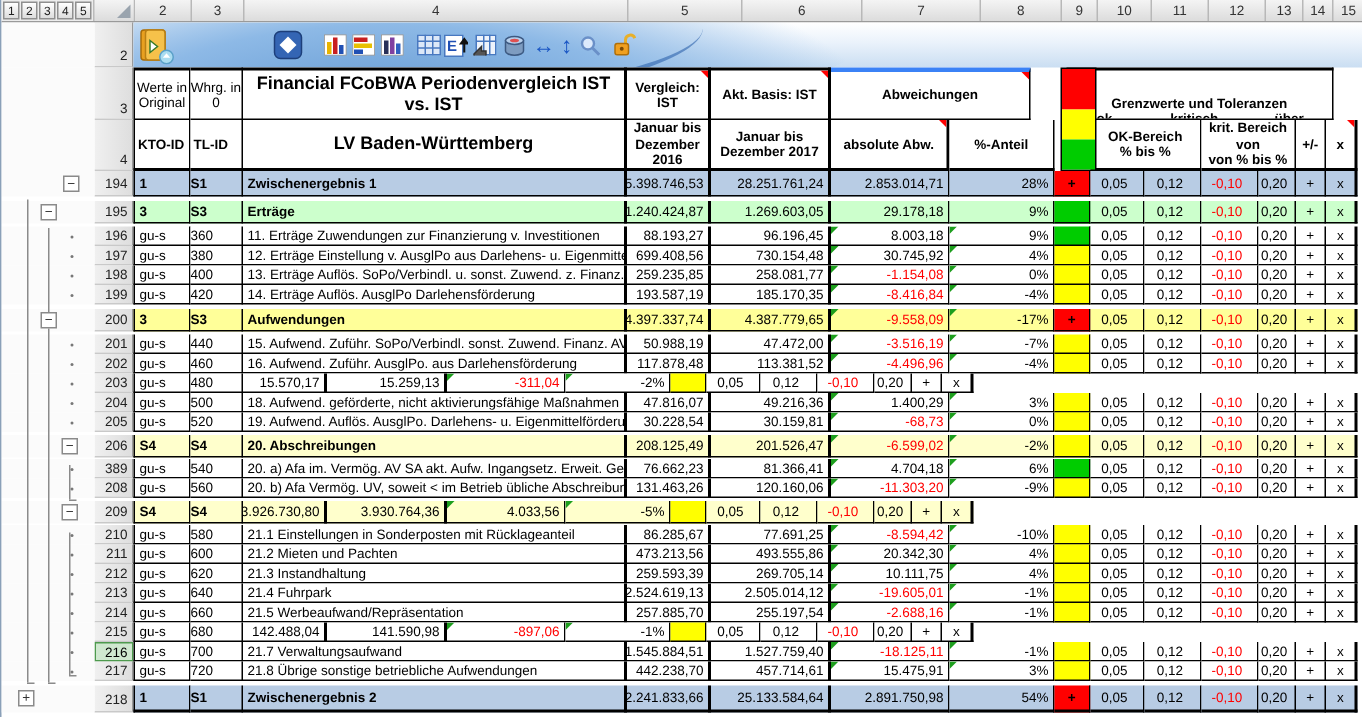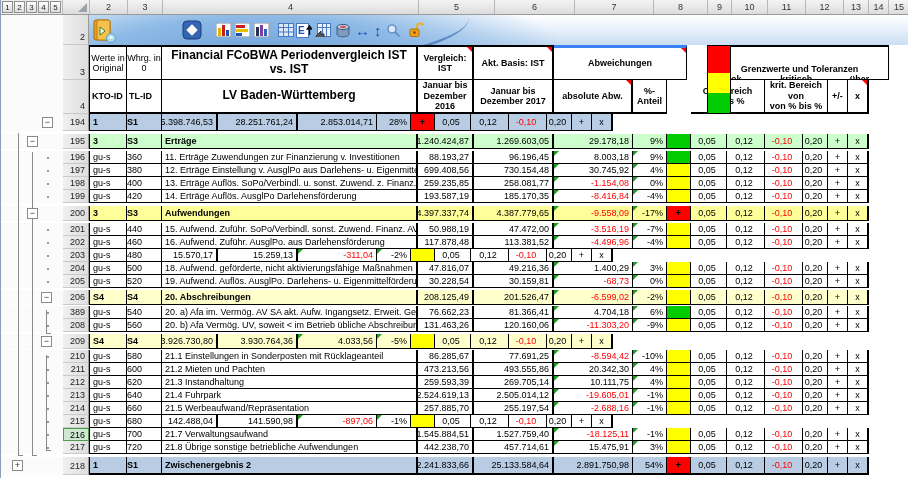--- a/index.html
+++ b/index.html
@@ -38,21 +38,21 @@
        align-items:center;justify-content:center;}
   .neg{color:#ff0000;}
   .bold{font-weight:bold;}
   .tri::before{content:"";position:absolute;left:0;top:0;width:0;height:0;
       border-top:5px solid #1d9e1d;border-right:5px solid transparent;}
   .cm::after{content:"";position:absolute;right:0;top:0;width:0;height:0;
       border-top:5px solid #ff0000;border-left:5px solid transparent;}
   .gap{height:2px;background:#fff;}
   
   .w-kto{width:38px}.w-tl{width:35px}.w-desc{width:256px}.w-v1{width:56px}.w-v2{width:80px}
-  .w-abw{width:79px}.w-pct{width:34px}.w-light{width:24px}.w-ok1{width:36px}.w-ok2{width:38px}
+  .w-abw{width:79px}.w-pct{width:70px}.w-light{width:24px}.w-ok1{width:36px}.w-ok2{width:38px}
   .w-kr1{width:38px}.w-kr2{width:25px}.w-pm{width:20px}.w-x{width:21px}
   
   .bg-blue .c{background:#b8cce4}.bg-green .c{background:#ccffcc}
   .bg-yellow .c{background:#ffff99}.bg-cream .c{background:#ffffcc}
   .l-green{background:#00cc00!important}.l-yellow{background:#ffff00!important}.l-red{background:#ff0000!important}
   
   .band{flex:1;position:relative;background:linear-gradient(180deg,#ffffff 0%,#eaf2fb 45%,#cadef2 100%);overflow:hidden;}
   .sw1{position:absolute;left:-150px;top:-46px;width:640px;height:110px;border-radius:50%;
        background:radial-gradient(ellipse at 50% 100%,#5d94cf 0%,#8db9e6 40%,rgba(170,205,240,0) 72%);}
   .sw2{position:absolute;left:-90px;top:-30px;width:470px;height:86px;border-radius:50%;
@@ -257,20 +257,21 @@
     </div>
 
     <div id="rowsHost">
         <div class="row bg-blue" style="height: 17px;">
           <div class="oc">
             <div class="obox" style="left: 41px; top: 2.5px;">−</div>
           </div>
           <div class="rh">194</div>
           <div class="c txt w-kto bL bold">1</div>
           <div class="c w-tl bold">S1</div>
+          <div class="c txt w-desc bR2 bold">Zwischenergebnis 1</div>
           <div class="c num w-v1 bR2">25.398.746,53</div>
           <div class="c num w-v2 bR2">28.251.761,24</div>
           <div class="c num w-abw">2.853.014,71</div>
           <div class="c num w-pct">28%</div>
           <div class="c ctr w-light bold l-red">+</div>
           <div class="c num ctr w-ok1">0,05</div>
           <div class="c num ctr w-ok2">0,12</div>
           <div class="c num ctr w-kr1 neg">-0,10</div>
           <div class="c num ctr w-kr2">0,20</div>
           <div class="c ctr w-pm">+</div>

